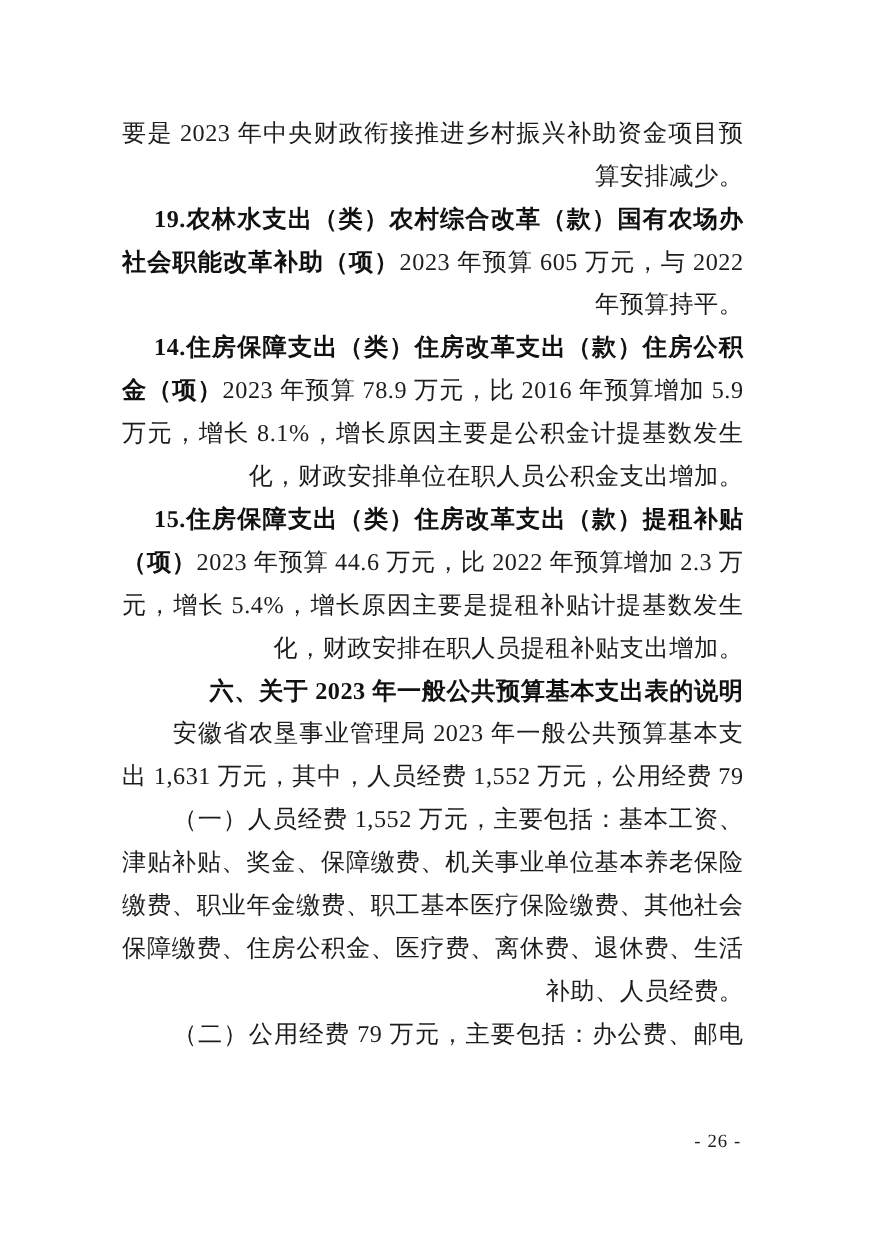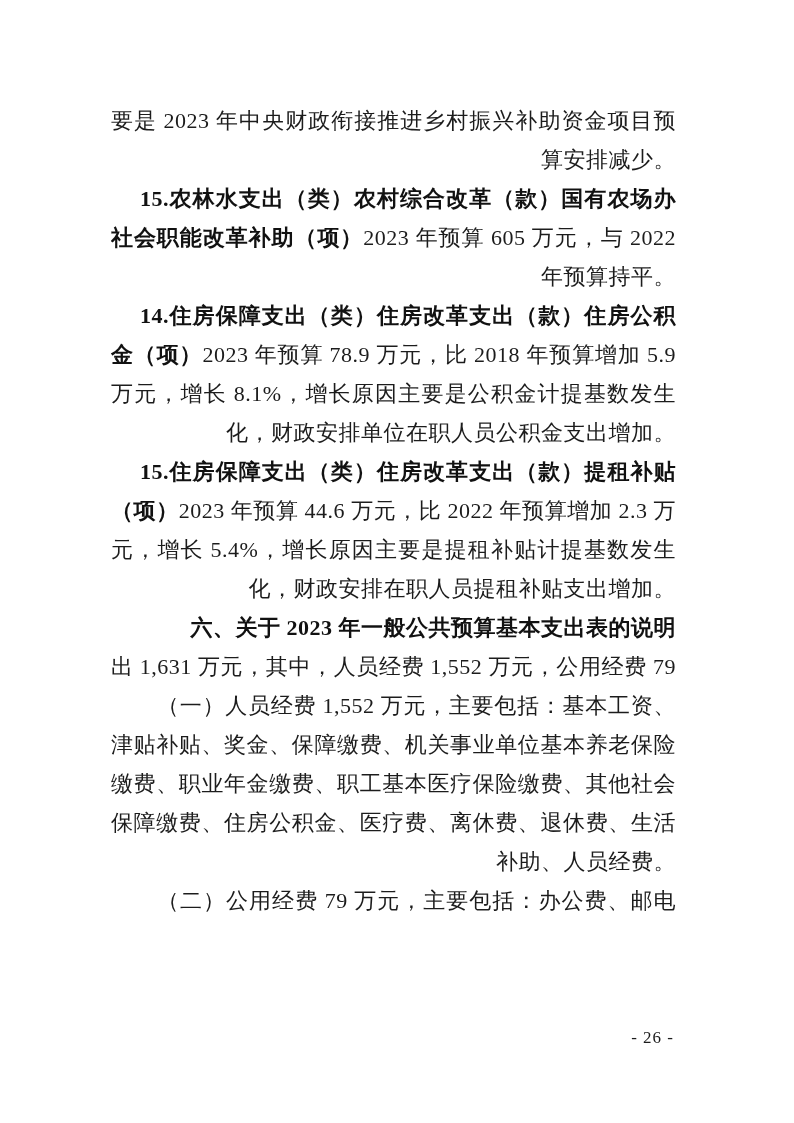--- a/index.html
+++ b/index.html
@@ -49,32 +49,33 @@
     text-align: center;
   }
 </style>
 </head>
 <body>
 
 <div class="page">
   <div class="content">
       <div class="line just"><span>要是 2023 年中央财政衔接推进乡村振兴补助资金项目预</span></div>
       <div class="line"><span>算安排减少。</span></div>
-      <div class="line just ind-num"><span class="b">15.农林水支出（类）农村综合改革（款）国有农场办</span></div>
+      <div class="line just ind-num"><span class="b">19.农林水支出（类）农村综合改革（款）国有农场办</span></div>
       <div class="line just"><span class="b">社会职能改革补助（项）</span><span>2023 年预算 605 万元，与 2022</span></div>
       <div class="line"><span>年预算持平。</span></div>
       <div class="line just ind-num"><span class="b">14.住房保障支出（类）住房改革支出（款）住房公积</span></div>
-      <div class="line just"><span class="b">金（项）</span><span>2023 年预算 78.9 万元，比 2018 年预算增加 5.9</span></div>
+      <div class="line just"><span class="b">金（项）</span><span>2023 年预算 78.9 万元，比 2016 年预算增加 5.9</span></div>
       <div class="line just"><span>万元，增长 8.1%，增长原因主要是公积金计提基数发生变</span></div>
       <div class="line"><span>化，财政安排单位在职人员公积金支出增加。</span></div>
       <div class="line just ind-num"><span class="b">15.住房保障支出（类）住房改革支出（款）提租补贴</span></div>
       <div class="line just"><span class="b">（项）</span><span>2023 年预算 44.6 万元，比 2022 年预算增加 2.3 万</span></div>
       <div class="line just"><span>元，增长 5.4%，增长原因主要是提租补贴计提基数发生变</span></div>
       <div class="line"><span>化，财政安排在职人员提租补贴支出增加。</span></div>
       <div class="line ind-normal"><span class="b">六、关于 2023 年一般公共预算基本支出表的说明</span></div>
+      <div class="line just ind-normal"><span>安徽省农垦事业管理局 2023 年一般公共预算基本支</span></div>
       <div class="line just"><span>出 1,631 万元，其中，人员经费 1,552 万元，公用经费 79</span></div>
       <div class="line just ind-normal"><span>（一）人员经费 1,552 万元，主要包括：基本工资、</span></div>
       <div class="line just"><span>津贴补贴、奖金、保障缴费、机关事业单位基本养老保险</span></div>
       <div class="line just"><span>缴费、职业年金缴费、职工基本医疗保险缴费、其他社会</span></div>
       <div class="line just"><span>保障缴费、住房公积金、医疗费、离休费、退休费、生活</span></div>
       <div class="line"><span>补助、人员经费。</span></div>
       <div class="line just ind-normal"><span>（二）公用经费 79 万元，主要包括：办公费、邮电费、</span></div>
     </div>
   <div class="footer">- 26 -</div>
 </div>

